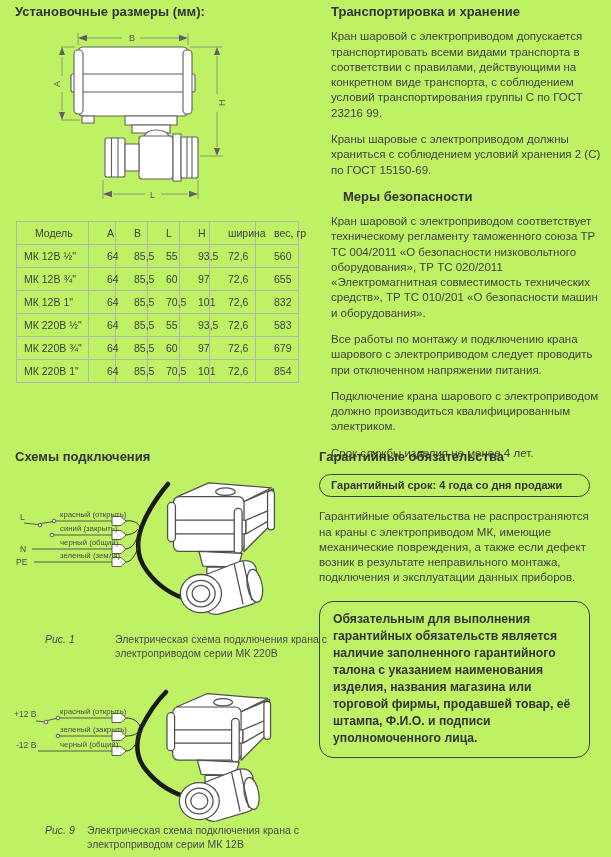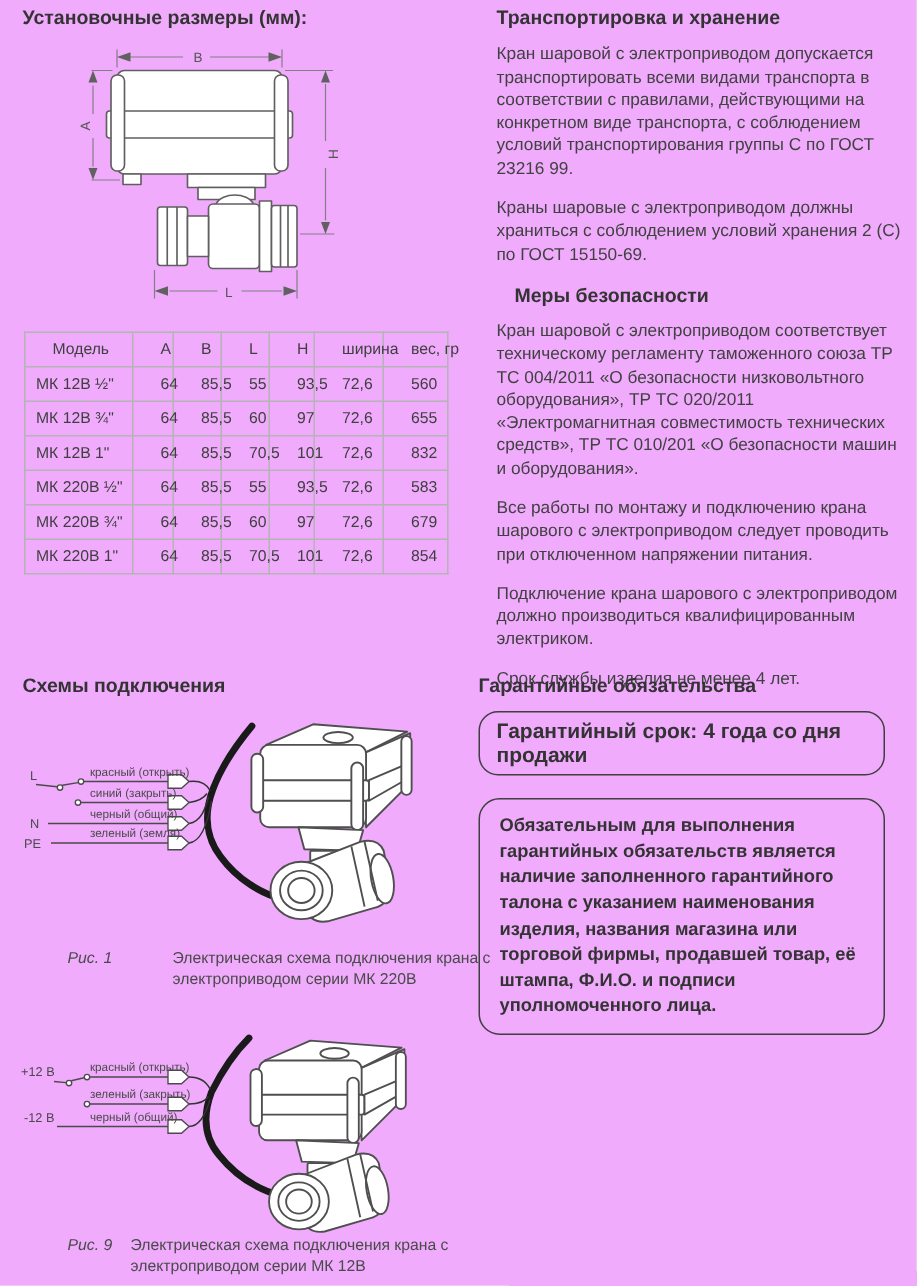--- a/index.html
+++ b/index.html
@@ -1,17 +1,17 @@
 <!DOCTYPE html>
 <html><head>
 <meta charset="utf-8">
 <style>
   html,body{margin:0;padding:0;background:#e8e8e8;}
   .page{
-    position:relative;width:611px;height:857px;background:#f0abfc;
+    position:relative;width:611px;height:857px;background:#bef264;
     font-family:"Liberation Sans","DejaVu Sans",sans-serif;color:#3e3e3e;
     overflow:hidden;margin:0 auto;
   }
   .abs{position:absolute;}
   h2.sec{font-size:13px;font-weight:bold;color:#333;margin:0 0 9px 0;line-height:1.25;}
   .col p{font-size:11.5px;line-height:1.33;margin:0 0 11px 0;color:#414141;}
   .sec-gap{margin-top:14px;padding-left:12px;}
   
   table.dims{border-collapse:collapse;font-size:10.5px;color:#3f3f3f;table-layout:fixed;}
   table.dims th,table.dims td{
@@ -19,21 +19,21 @@
     font-weight:normal;white-space:nowrap;
   }
   table.dims td:first-child{text-align:left;padding-left:7px;}
   
   .cap{display:flex;font-size:10.5px;color:#4a4a4a;line-height:1.3;}
   .cap .num{font-style:italic;width:42px;flex:none;}
   .cap .txt{width:228px;}
   
   .badge{
     display:block;border:1.5px solid #3f3f3f;border-radius:13px;
-    padding:4px 11px 5px 11px;font-weight:bold;font-size:14px;color:#333;
+    padding:4px 11px 5px 11px;font-weight:bold;font-size:11px;color:#333;
     margin:1px 0 12px 0;
   }
   .notebox{
     border:1.5px solid #3f3f3f;border-radius:14px;padding:9px 13px 10px 13px;
     font-weight:bold;font-size:12.2px;line-height:1.4;color:#333;margin-top:15px;
   }
   
   svg text{font-family:"Liberation Sans","DejaVu Sans",sans-serif;fill:#555;}
   .dim-label{font-size:9px;}
   .term-label{font-size:8.5px;fill:#4a4a4a;}
@@ -283,16 +283,17 @@
   </svg>
 
   <div class="cap abs" style="left:45px;top:824px;">
     <span class="num">Рис. 9</span>
     <span class="txt">Электрическая схема подключения крана с электроприводом серии МК 12В</span>
   </div>
 
   <div class="abs col" style="left:319px;top:449px;width:271px;">
     <h2 class="sec">Гарантийные обязательства</h2>
     <span class="badge">Гарантийный срок: 4 года со дня продажи</span>
+    <p>Гарантийные обязательства не распространяются на краны с электроприводом МК, имеющие механические повреждения, а также если дефект возник в результате неправильного монтажа, подключения и эксплуатации данных приборов.</p>
     <div class="notebox">Обязательным для выполнения гарантийных обязательств является наличие заполненного гарантийного талона с указанием наименования изделия, названия магазина или торговой фирмы, продавшей товар, её штампа, Ф.И.О. и подписи уполномоченного лица.</div>
   </div>
 
 </div>
 
 </body></html>

